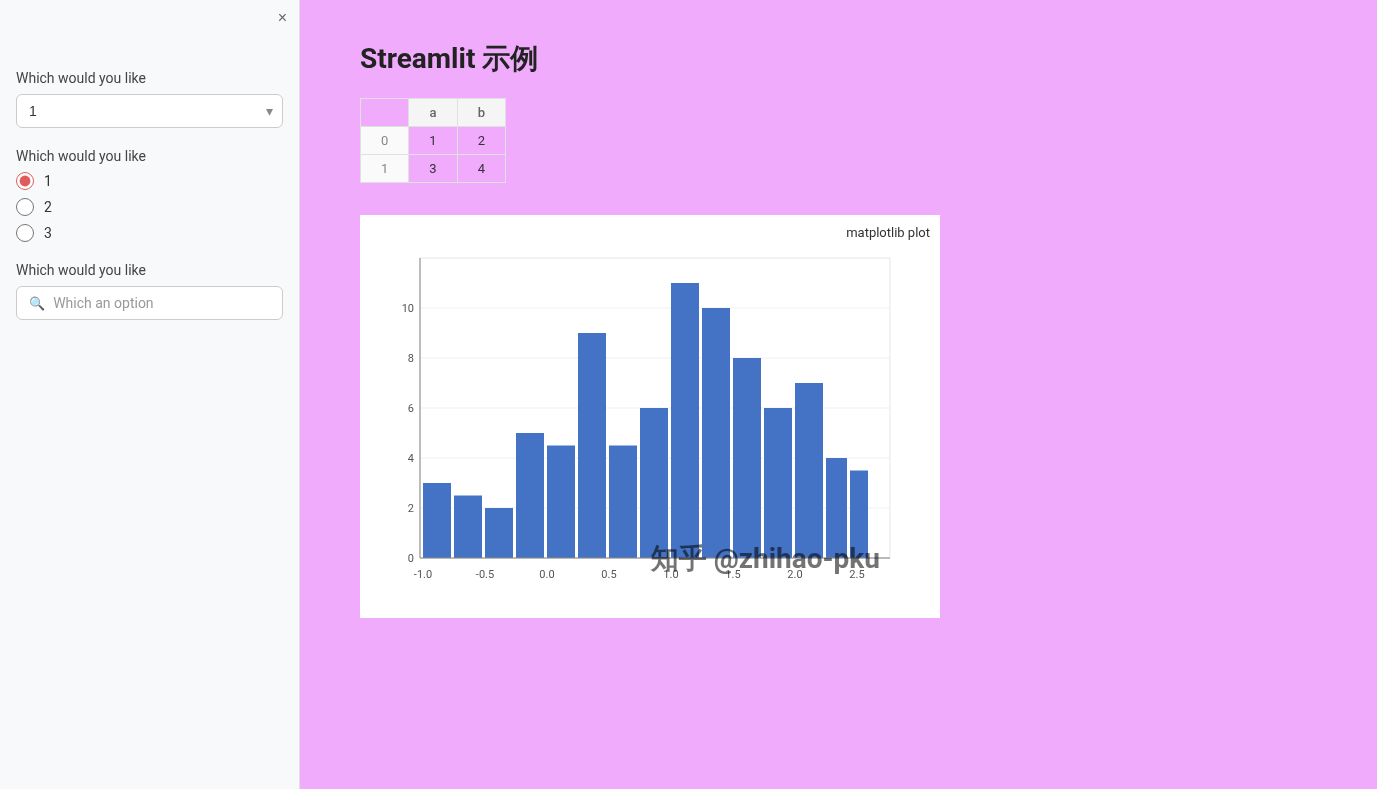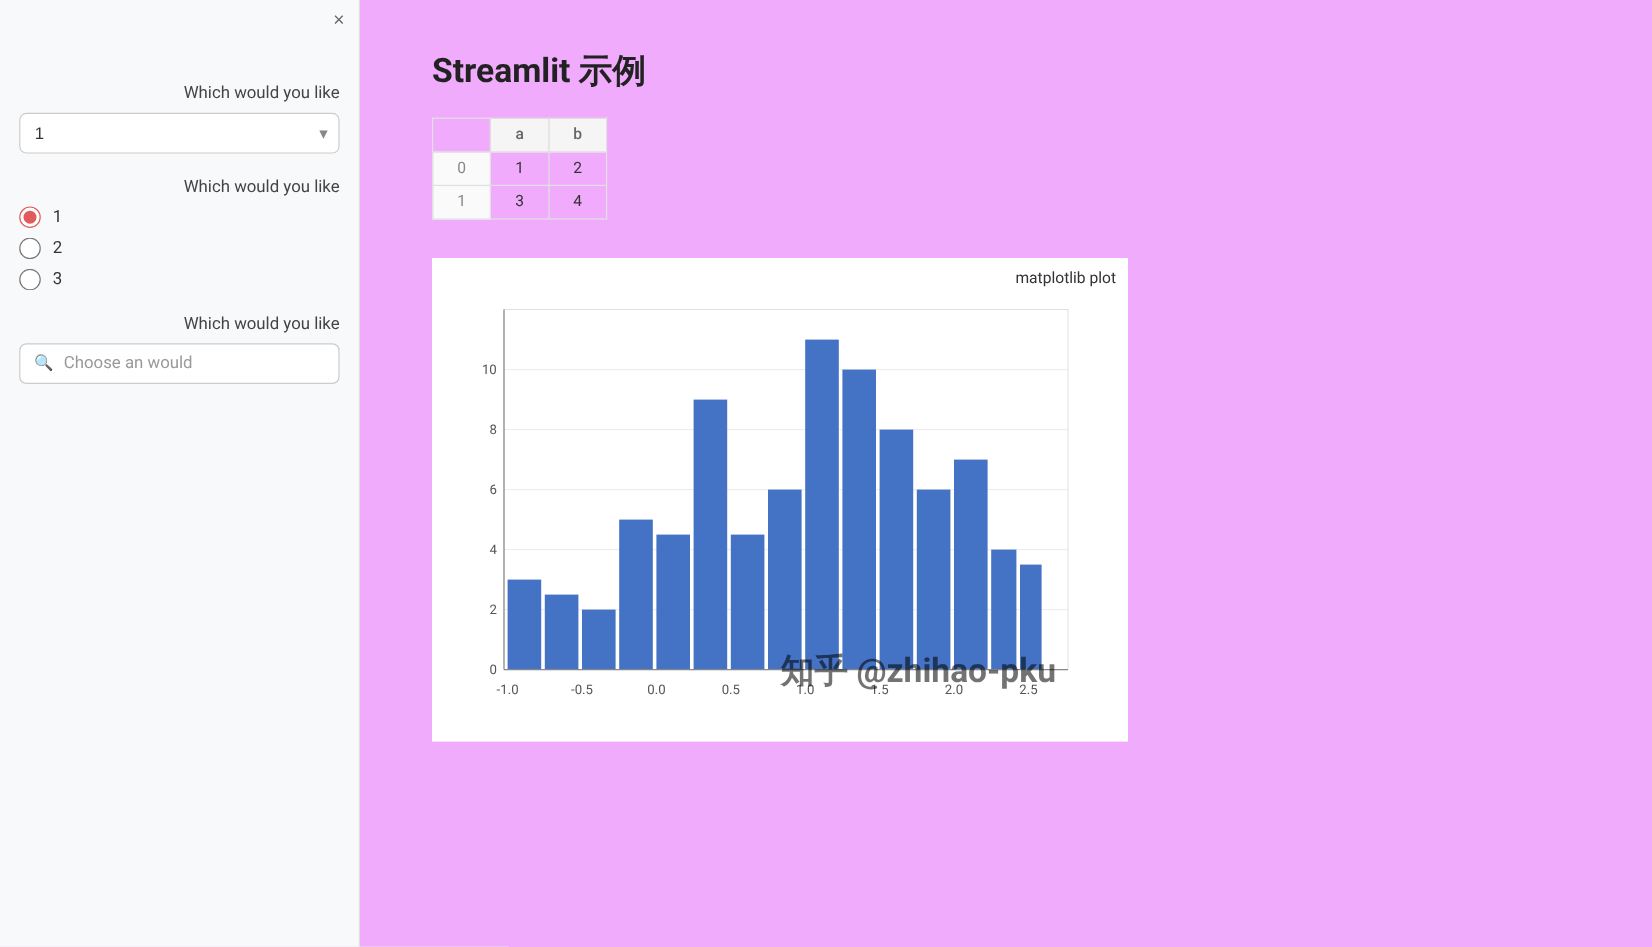--- a/index.html
+++ b/index.html
@@ -33,21 +33,20 @@
       color: #666;
       line-height: 1;
     }
 
     .section-label {
       font-size: 14px;
       color: #444;
       margin-bottom: 8px;
       margin-top: 20px;
       display: block;
-      text-align: right;
     }
     .section-label:first-of-type {
       margin-top: 50px;
     }
 
     
     .select-wrapper {
       position: relative;
       width: 100%;
     }
@@ -231,21 +230,21 @@
     </label>
     <label class="radio-item">
       <input type="radio" name="radio-which" class="radio-input" style="">
       <span>3</span>
     </label>
   </div>
 
   <span class="section-label">Which would you like</span>
   <div class="search-select">
     <span class="search-icon-span">🔍</span>
-    <span>Choose an would</span>
+    <span>Which an option</span>
   </div>
 </div>
 
 <div class="main">
   <h1 class="main-title">Streamlit 示例</h1>
 
 
   <table class="data-table">
     <thead>
       <tr>

